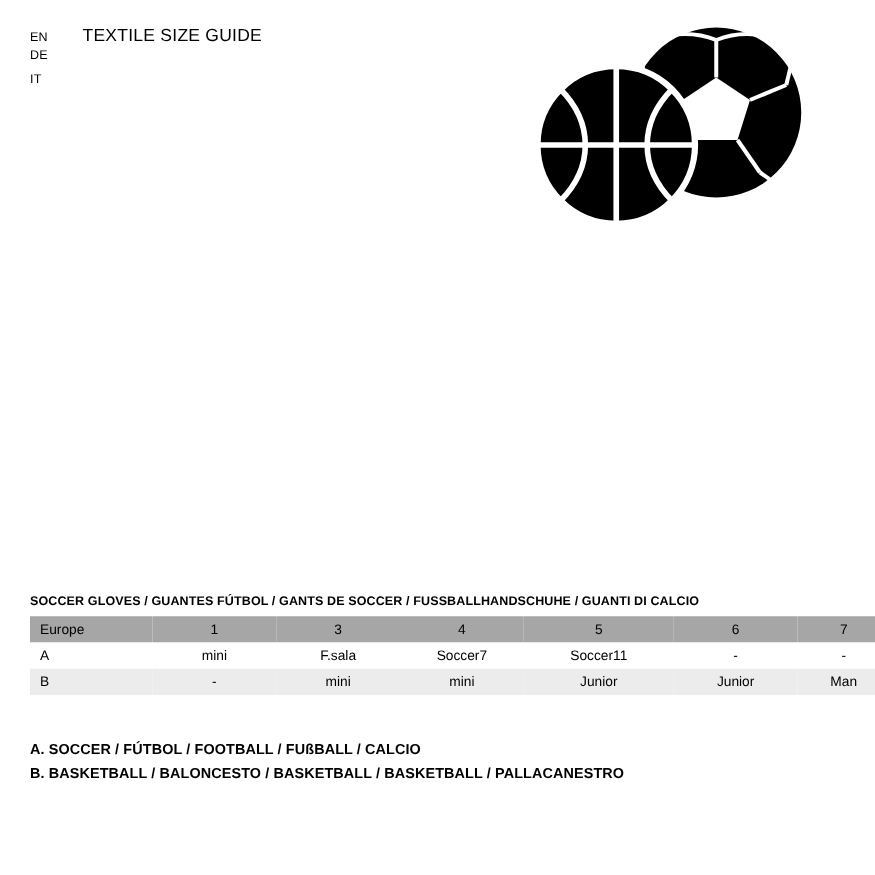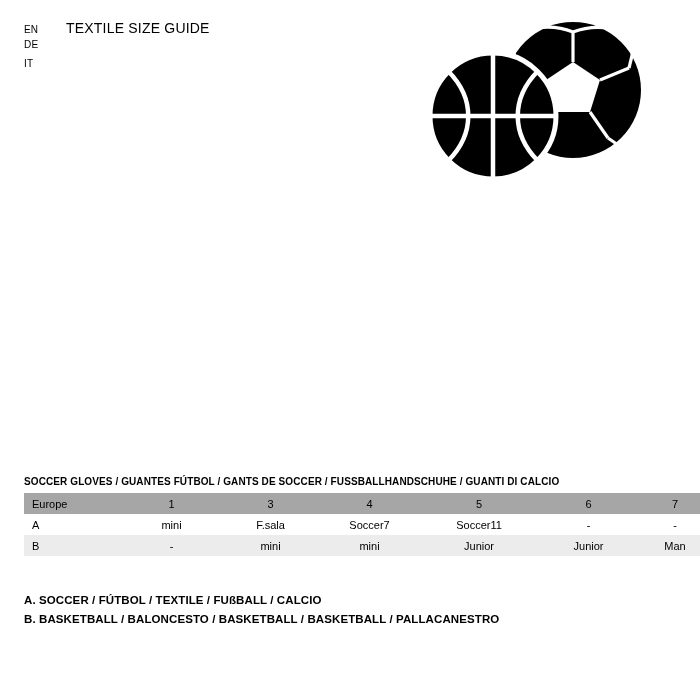--- a/index.html
+++ b/index.html
@@ -199,15 +199,15 @@
         <td>mini</td>
         <td>Junior</td>
         <td>Junior</td>
         <td>Man</td>
       </tr>
     </tbody>
   </table>
 </div>
 
 <div class="legend">
-  <div class="legend-line">A.  SOCCER / FÚTBOL / TEXTILE / FUßBALL / CALCIO</div>
+  <div class="legend-line">A.  SOCCER / FÚTBOL / FOOTBALL / FUßBALL / CALCIO</div>
   <div class="legend-line">B. BASKETBALL / BALONCESTO / BASKETBALL / BASKETBALL / PALLACANESTRO</div>
 </div>
 
 </body></html>

